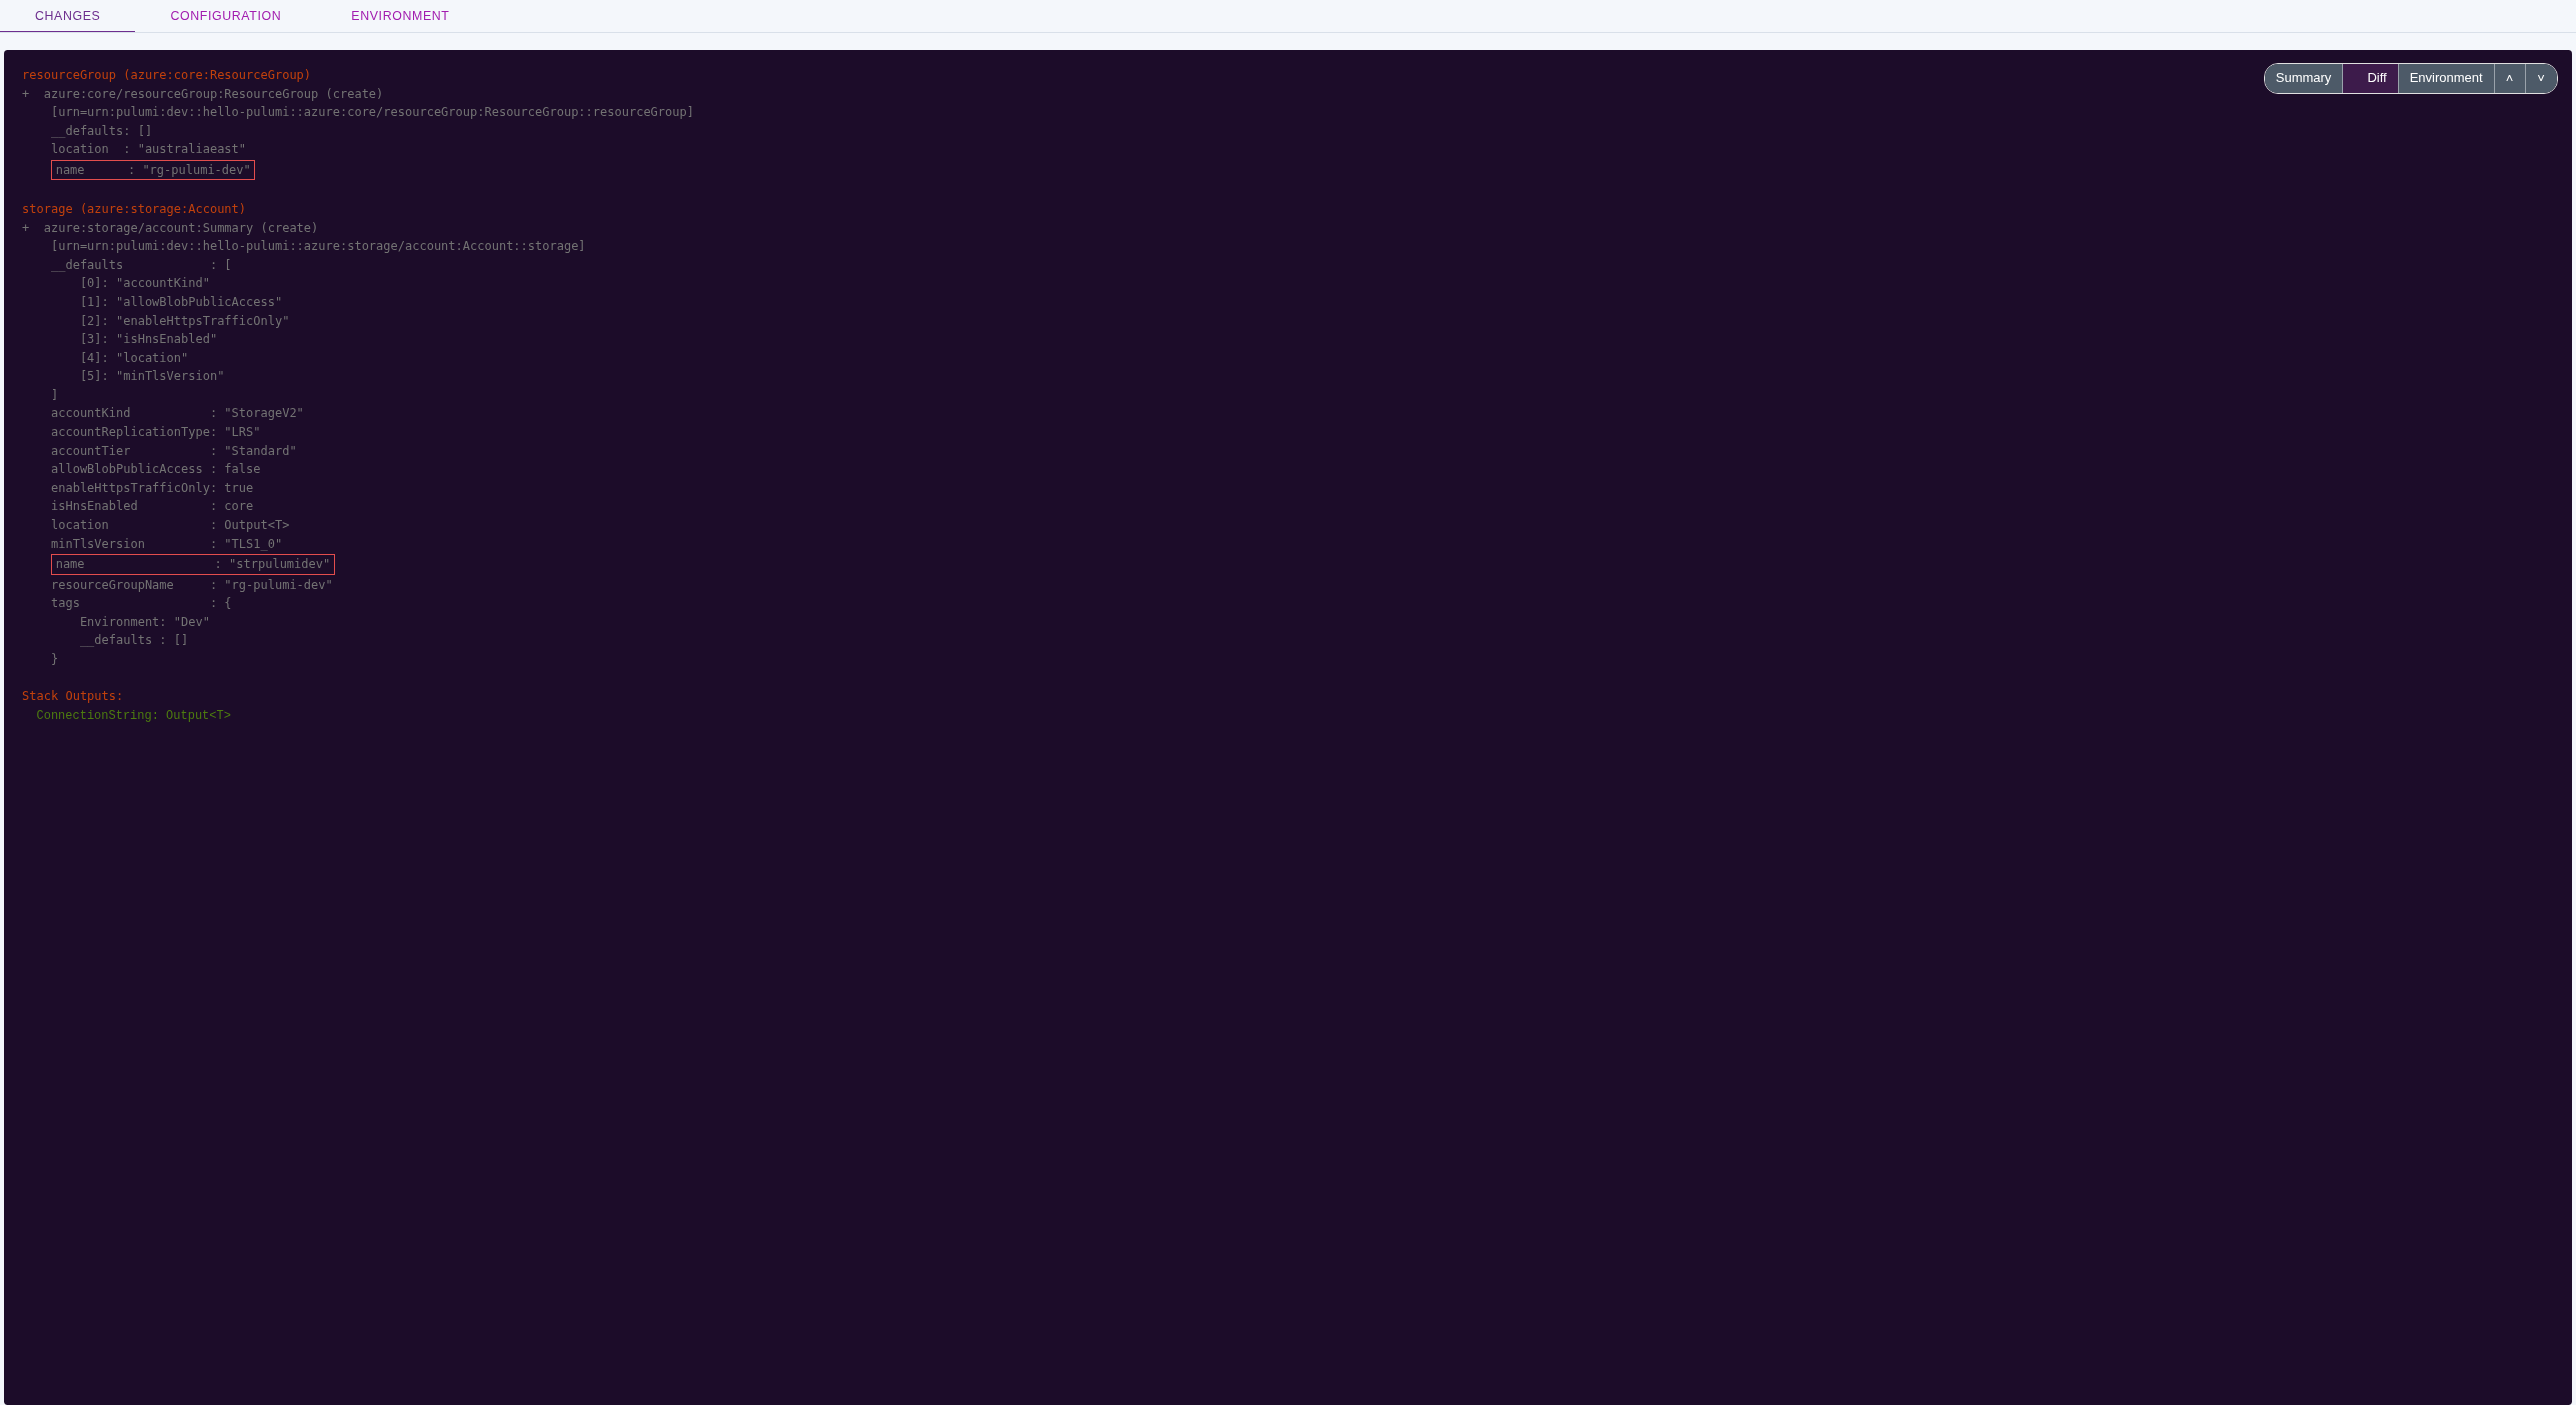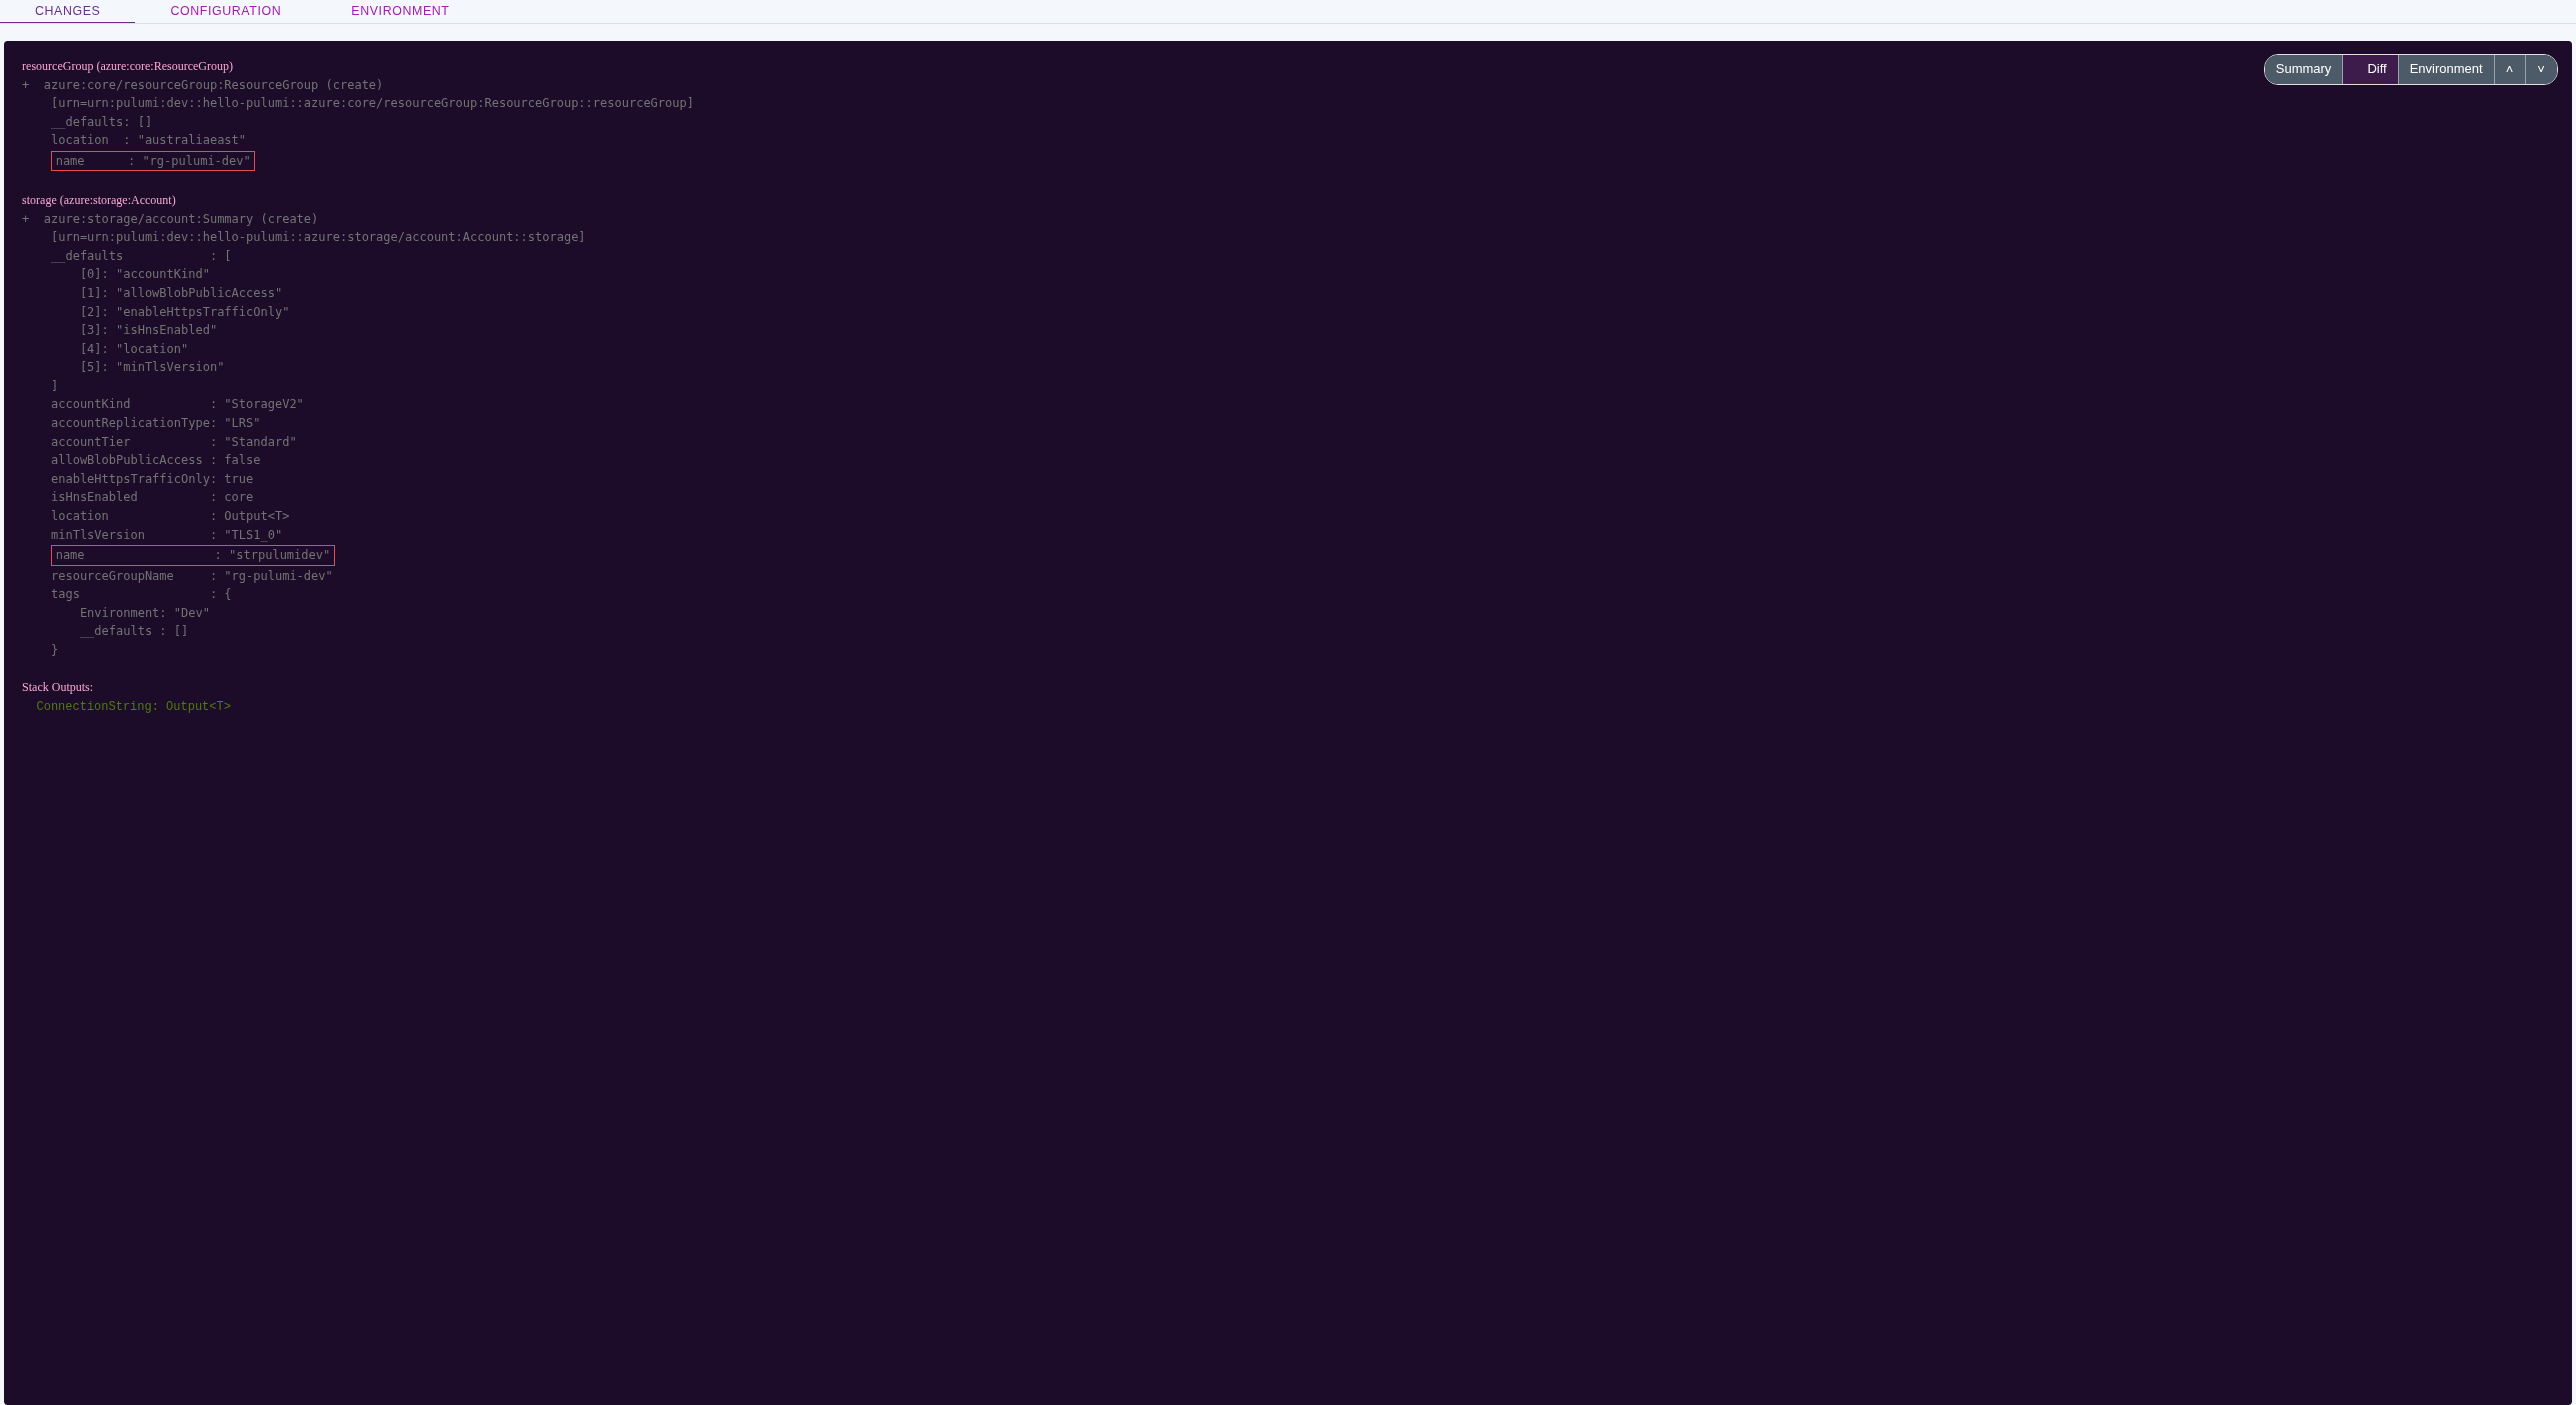--- a/index.html
+++ b/index.html
@@ -5,21 +5,21 @@
   * { box-sizing: border-box; margin: 0; padding: 0; }
   html, body {
     width: 100%; height: 100%;
     font-family: "Segoe UI", Tahoma, Geneva, Verdana, sans-serif;
     background: #f4f7fb;
   }
   .container { width: 100%; height: 100%; display: flex; flex-direction: column; }
 
   
   .tabs {
-    display: flex; align-items: stretch; height: 24px;
+    display: flex; align-items: stretch; height: 33px;
     border-bottom: 0.9px solid #d9e0e9; background: #f4f7fb;
     padding-left: 0;
   }
   .tab {
     padding: 0 35px;
     display: flex; align-items: center;
     font-size: 12.4px; letter-spacing: 0.6px;
     color: #a21caf; cursor: pointer;
     border-bottom: 1.8px solid transparent;
   }
@@ -57,21 +57,21 @@
     background: #4d5a68; color: #fff;
     border-right: 0.9px solid #9aa2ab;
     cursor: pointer; display: flex; align-items: center; justify-content: center;
     min-width: 31px;
   }
   .btn:last-child { border-right: none; }
   .btn.sel { background: #3d1b4b; padding-left: 24px; }
   .btn .chev { font-size: 13px; line-height: 1; }
 
   
-  .hdr   { color: #f9a8d4; font-family: Liberation Serif, serif; }
+  .hdr   { color: #c2410c; }
   .add   { color: #737373; }
   .key   { color: #4d7c0f; font-family: Liberation Mono, monospace; }
   .highlight-box {
     display: inline-block;
     border: 0.9px solid #e34d4d;
     padding: 0 3.7px;
     margin-top:0.9px; margin-bottom:0.9px;
   }
 
   pre { white-space: pre; }

